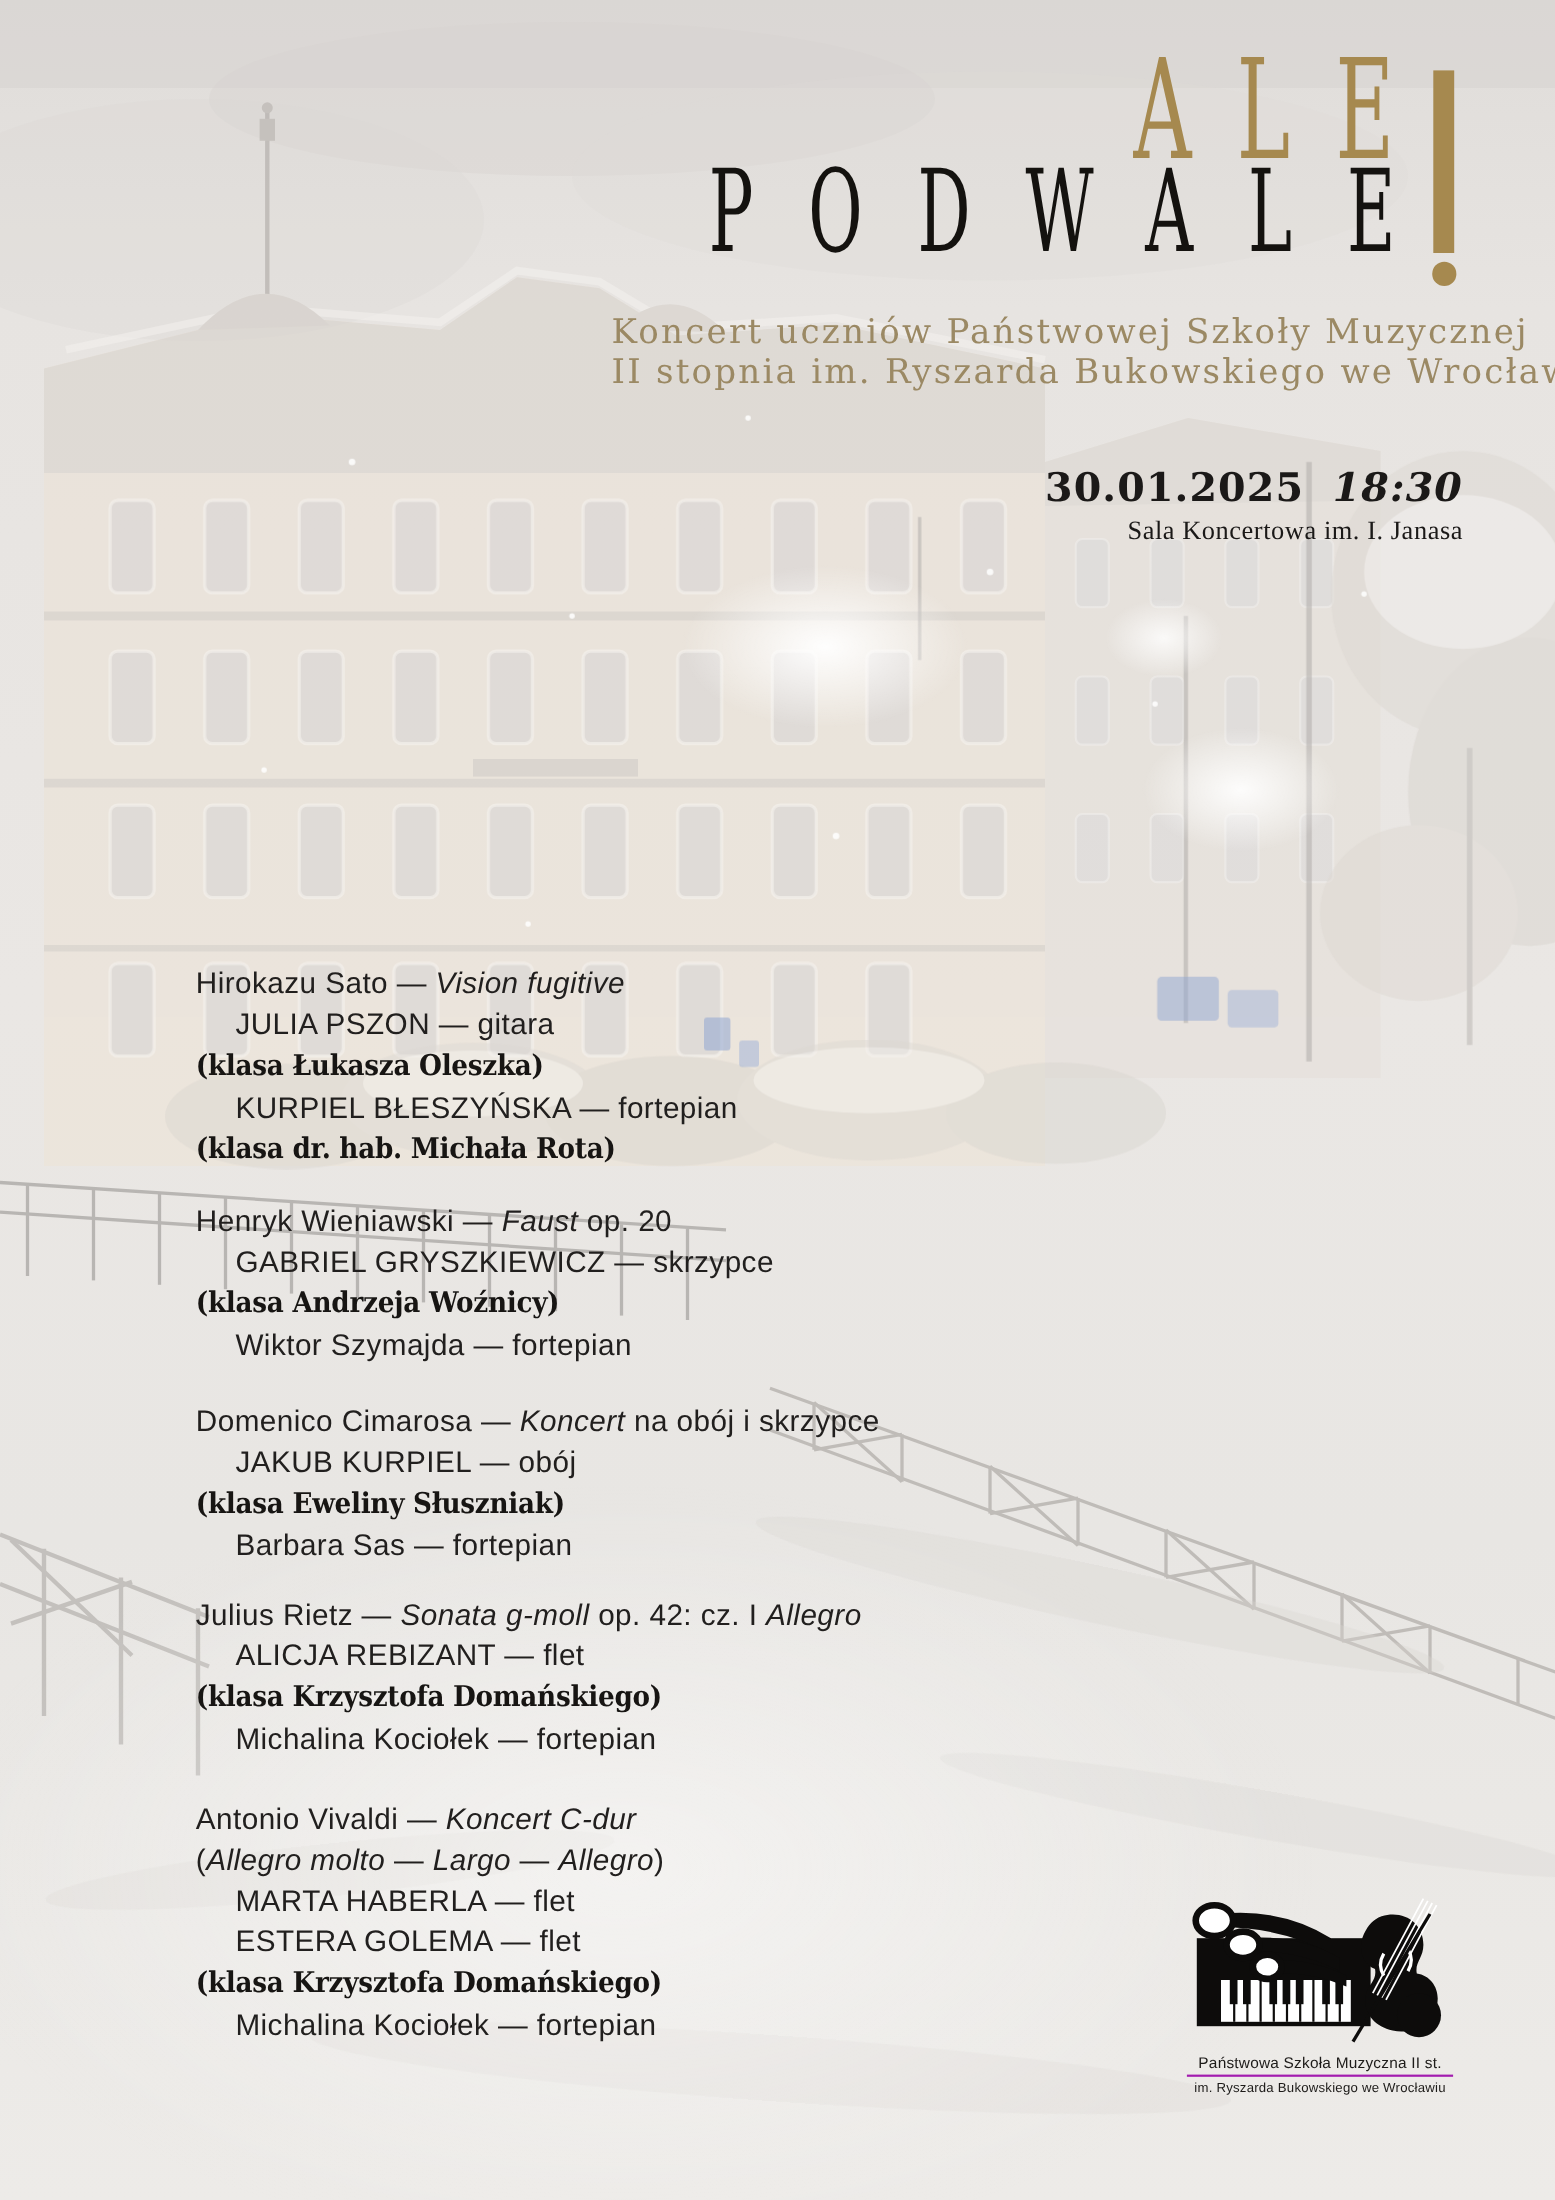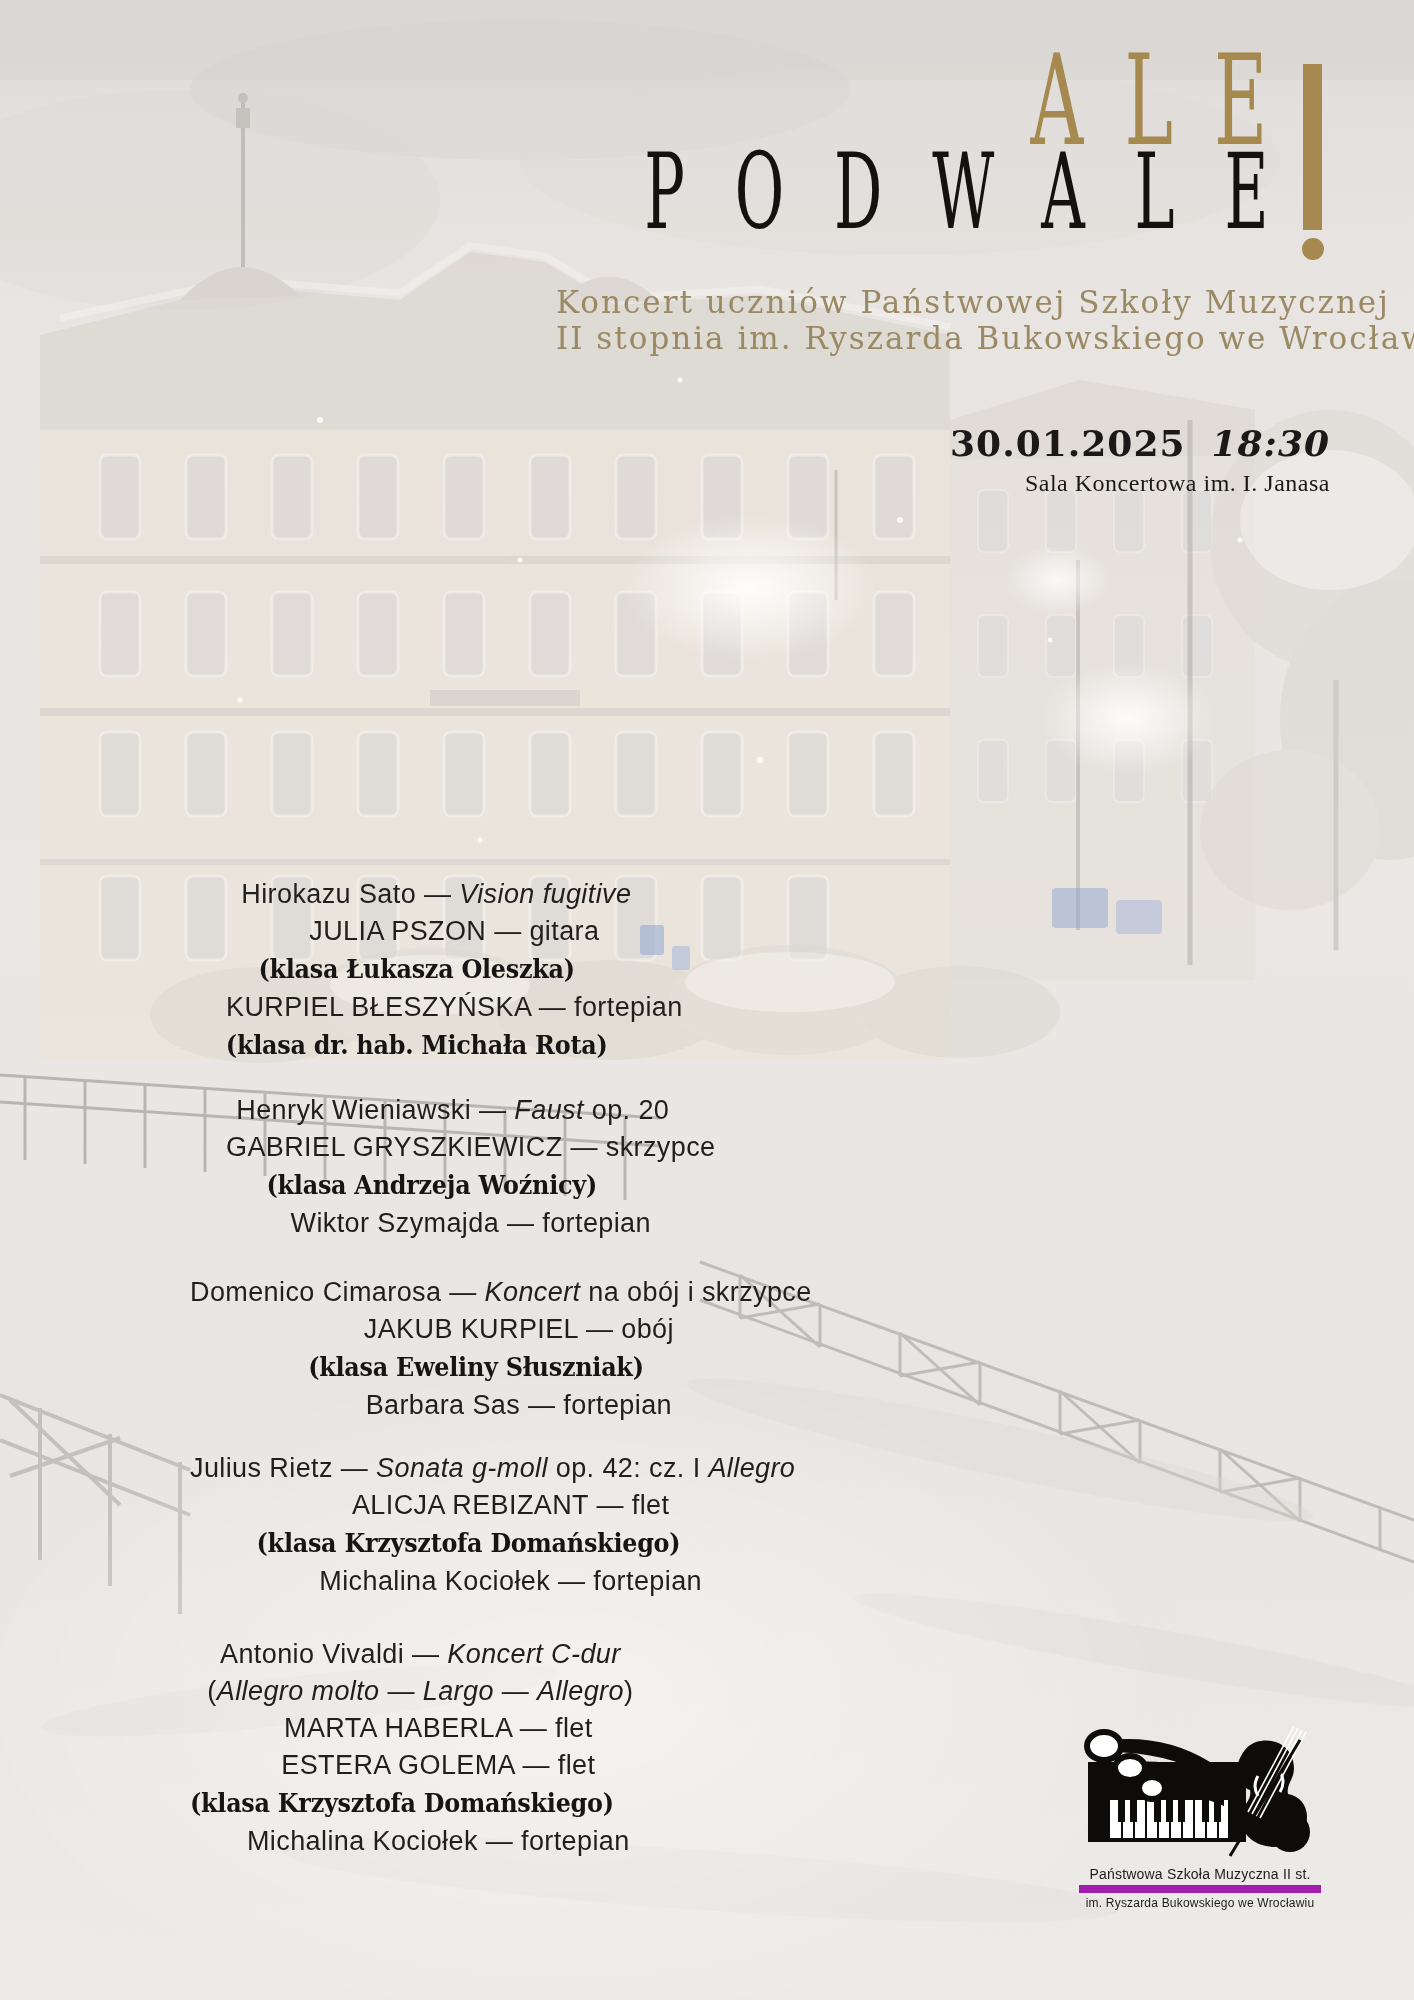--- a/index.html
+++ b/index.html
@@ -33,37 +33,37 @@
 
   .when{position:absolute;top:422px;right:84px;text-align:right;color:#1b1918;}
   .when .date-line{font-family:"DejaVu Serif",serif;font-weight:700;font-size:36px;
     letter-spacing:1px;white-space:nowrap;}
   .when .date-line .time{margin-left:26px;font-style:italic;}
   .when .venue-line{font-family:Liberation Serif, serif;font-size:24px;margin-top:6px;
     letter-spacing:.5px;white-space:nowrap;}
 
   
   .program{position:absolute;left:178px;top:0;width:900px;}
-  .entry{position:absolute;left:12px;text-align:center;}
+  .entry{position:absolute;left:0;}
   .entry:nth-child(1){top:876px;}
   .entry:nth-child(2){top:1092px;}
   .entry:nth-child(3){top:1274px;}
   .entry:nth-child(4){top:1450px;}
   .entry:nth-child(5){top:1636px;}
   .line{font-size:27px;line-height:37px;color:#211f1e;letter-spacing:.4px;white-space:nowrap;}
   .line.performer{padding-left:36px;}
   .line.class{font-family:"DejaVu Serif",serif;font-weight:700;font-size:26px;line-height:39px;
     letter-spacing:-.3px;transform:scaleX(.92);transform-origin:0 50%;color:#171513;}
   .it{font-style:italic;}
 
   
   .logo{position:absolute;left:1040px;top:1720px;width:320px;text-align:center;color:#1d1b19;}
   .logo .emblem{display:inline-block;}
   .logo .l1{display:inline-block;font-size:14px;letter-spacing:.2px;
-    border-bottom:8px solid #a21caf;padding:0 10px 3px 10px;margin-top:2px;}
+    border-bottom:2px solid #a21caf;padding:0 10px 3px 10px;margin-top:2px;}
   .logo .l2{font-size:12px;margin-top:3px;letter-spacing:.2px;}
 </style>
 </head>
 <body>
 
 <div id="poster">
 
   <div class="photo-base"></div>
 
   <svg class="photo-svg" width="1414" height="2000" viewBox="0 0 1414 2000">

